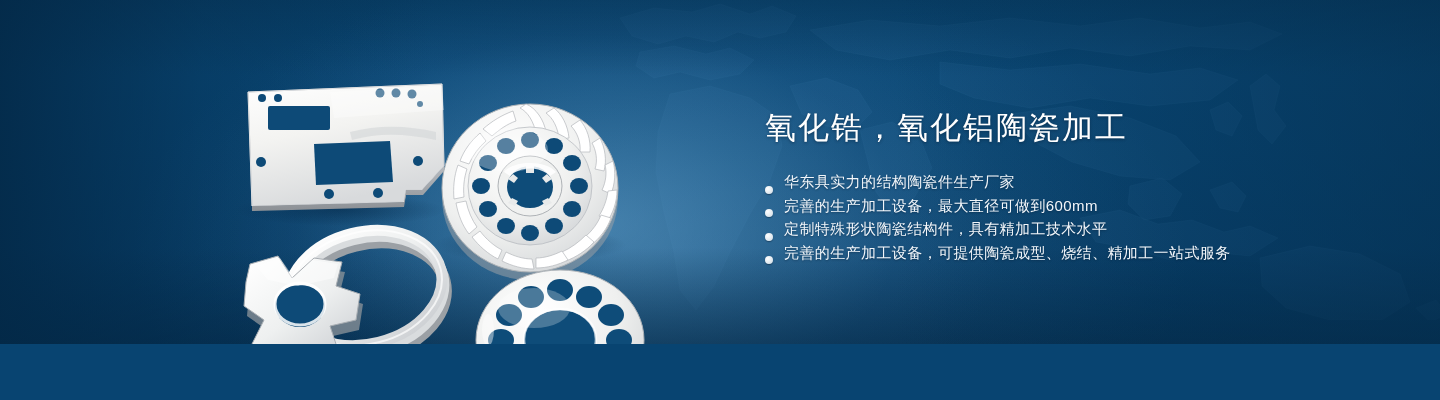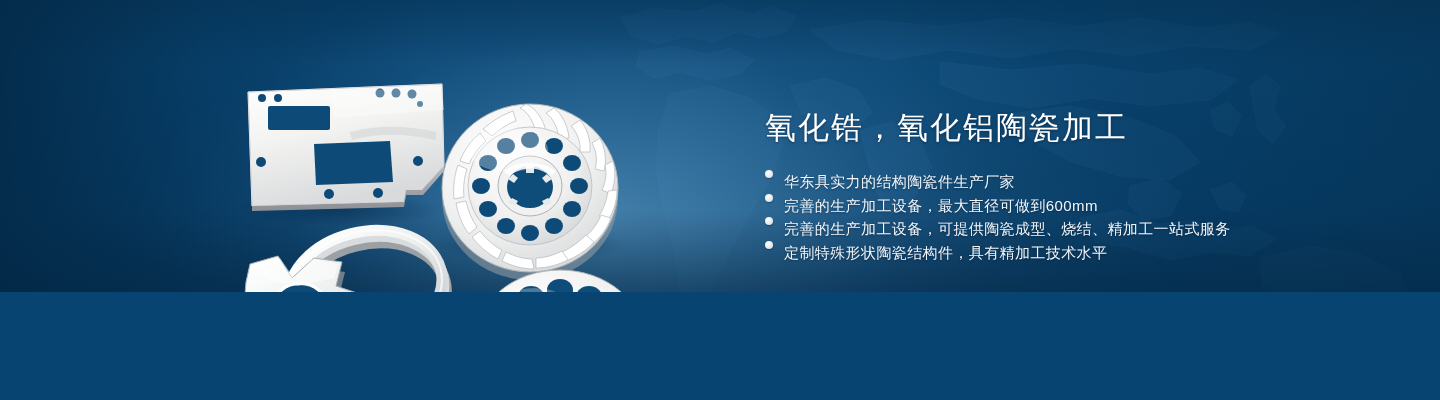--- a/index.html
+++ b/index.html
@@ -3,21 +3,21 @@
 <meta charset="utf-8">
 <title>Ceramic Banner</title>
 <style>
   html,body{margin:0;padding:0;}
   body{
     width:1440px;height:400px;overflow:hidden;
     font-family:"Liberation Sans","DejaVu Sans",sans-serif;
     background:#084471;
   }
   .banner{
-    position:relative;width:1440px;height:292px;overflow:hidden;
+    position:relative;width:1440px;height:344px;overflow:hidden;
     background:#14532d;
   }
   
   .bg-base{
     position:absolute;inset:0;
     background:
       linear-gradient(180deg,#0a4876 0%,#084471 45%,#073c66 100%);
   }
   .bg-glow{
     position:absolute;inset:0;
@@ -57,21 +57,21 @@
   .textblock{
     position:absolute;left:765px;top:108px;width:620px;
   }
   .title{
     color:#ffffff;font-size:31px;line-height:40px;letter-spacing:2px;
     font-weight:400;margin:0 0 22px 0;white-space:nowrap;
     text-shadow:0 1px 3px rgba(0,20,40,0.45);
   }
   .bullets{list-style:none;margin:0;padding:0;}
   .bullets li{
-    display:flex;align-items:flex-start;
+    display:flex;align-items:flex-end;
     color:#f2f6fa;font-size:15px;line-height:23.5px;height:23.5px;
     letter-spacing:0.4px;white-space:nowrap;
     text-shadow:0 1px 2px rgba(0,20,40,0.40);
   }
   .dot{
     width:8px;height:8px;border-radius:50%;
     background:radial-gradient(circle at 35% 32%,#ffffff 0%,#e3ebf1 55%,#c5d2dc 100%);
     margin-right:11px;flex:0 0 auto;
     box-shadow:0 1px 1px rgba(0,15,30,0.35);
   }
@@ -298,22 +298,22 @@
       <li>
         <span class="dot"></span>
         <span>华东具实力的结构陶瓷件生产厂家</span>
       </li>
       <li>
         <span class="dot"></span>
         <span>完善的生产加工设备，最大直径可做到600mm</span>
       </li>
       <li>
         <span class="dot"></span>
-        <span>完善的生产加工设备，可提供陶瓷成型、烧结、精加工一站式服务</span>
+        <span>定制特殊形状陶瓷结构件，具有精加工技术水平</span>
       </li>
       <li>
         <span class="dot"></span>
-        <span>定制特殊形状陶瓷结构件，具有精加工技术水平</span>
+        <span>完善的生产加工设备，可提供陶瓷成型、烧结、精加工一站式服务</span>
       </li>
     </ul>
   </div>
 
 </div>
 
 </body></html>

